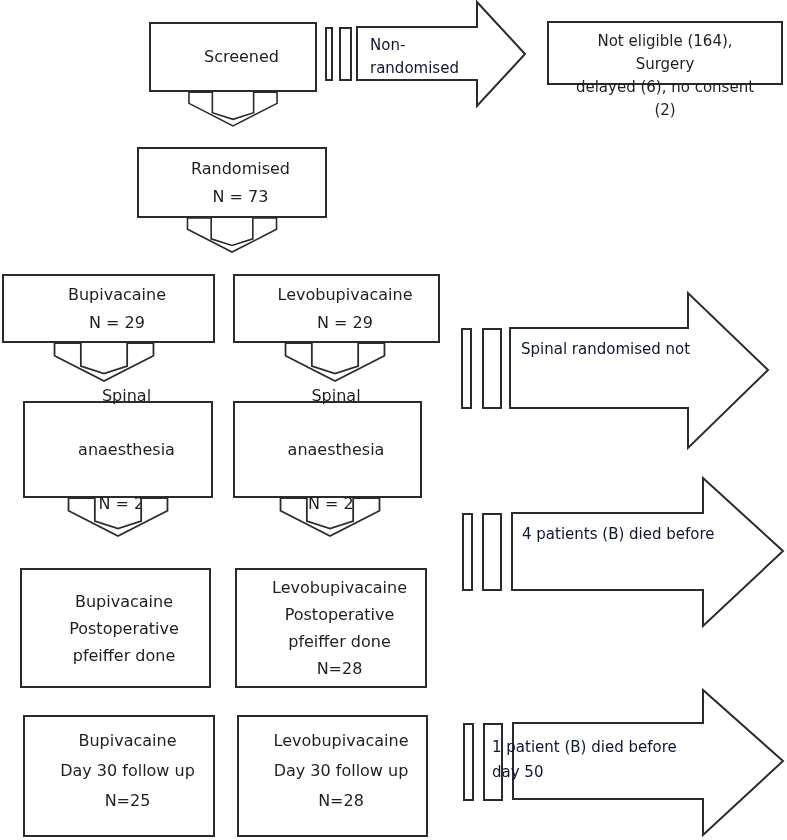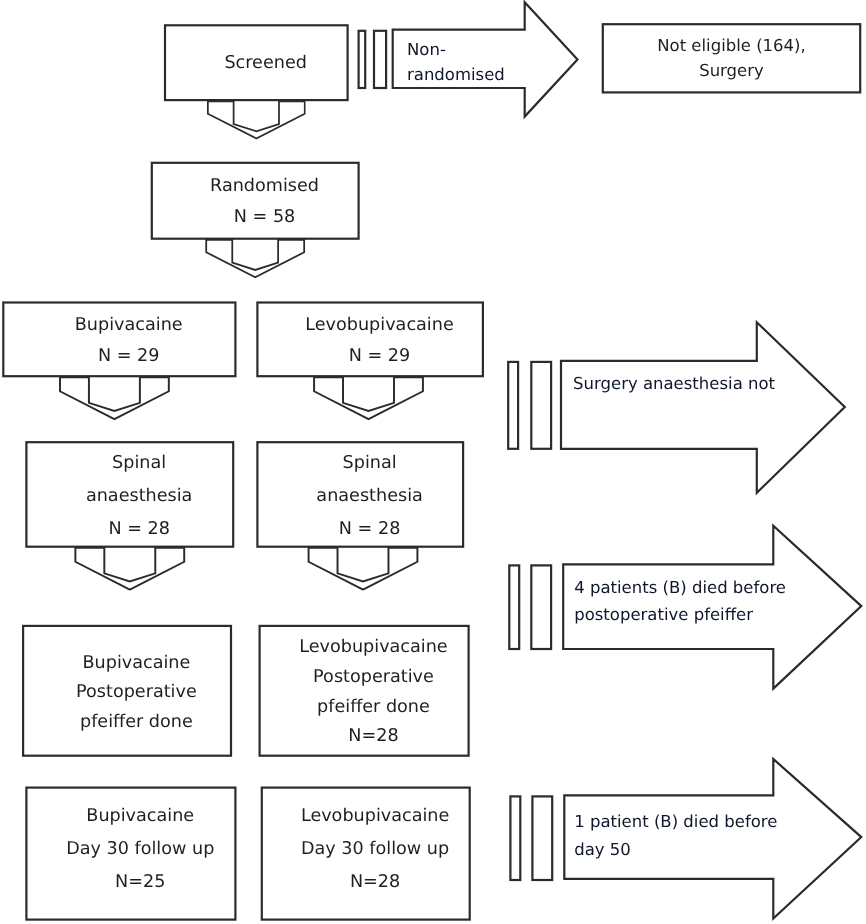--- a/index.html
+++ b/index.html
@@ -17,21 +17,21 @@
     background:#ffffff;
     border:2px solid #2b2b2b;
     display:flex;flex-direction:column;
     justify-content:center;align-items:center;
     text-align:center;
     font-size:16px;line-height:28px;padding-left:17px;
   }
   .flow-box .line{display:block;width:100%;}
   .box-left{justify-content:flex-start;align-items:flex-start;text-align:center;
     font-size:15px;line-height:23px;padding:7px 20px;white-space:pre-wrap;}
-  .box-3line{line-height:30px;}
+  .box-3line{line-height:30px;gap:24px;}
   .box-4line{line-height:27px;}
   .box-topalign{justify-content:flex-start;padding-top:9px;line-height:30px;}
   .shape{position:absolute;display:block;}
   .bar{
     position:absolute;box-sizing:border-box;
     background:#ffffff;border:2px solid #2b2b2b;
   }
   .arrow-label{
     position:absolute;
     font-size:15px;line-height:25px;
@@ -55,29 +55,30 @@
   <svg class="shape" style="left:322px;top:0px;" width="210" height="112" viewBox="0 0 210 112">
     <polygon points="35,27 155,27 155,2 203,54 155,106 155,80 35,80" fill="#ffffff" stroke-width="2" stroke="#2b2b2b"></polygon>
   </svg>
   <div class="arrow-label label-top" style="left:370px;top:34px;width:110px;">
     <span class="line">Non-</span>
     <span class="line">randomised</span>
   </div>
 
   <div class="flow-box box-left" style="left:547px;top:21px;width:236px;height:64px;">
     <span class="line">Not eligible (164), Surgery</span>
+    <span class="line">delayed (6), no consent  (2)</span>
   </div>
 
   <svg class="shape" style="left:188px;top:91px;" width="90" height="36" viewBox="0 0 96 38">
     <polygon points="1,1 26,1 26,23 48,30 70,23 70,1 95,1 95,13 48,37 1,13" fill="#ffffff" stroke-width="1.7" stroke="#2b2b2b"></polygon>
   </svg>
 
   <div class="flow-box" style="left:137px;top:147px;width:190px;height:71px;">
     <span class="line">Randomised</span>
-    <span class="line">N = 58</span>
+    <span class="line">N = 73</span>
   </div>
   <svg class="shape" style="left:186px;top:217px;" width="92" height="36" viewBox="0 0 96 38">
     <polygon points="1,1 26,1 26,23 48,30 70,23 70,1 95,1 95,13 48,37 1,13" fill="#ffffff" stroke-width="1.7" stroke="#2b2b2b"></polygon>
   </svg>
 
   <div class="flow-box" style="left:2px;top:274px;width:213px;height:69px;">
     <span class="line">Bupivacaine</span>
     <span class="line">N = 29</span>
   </div>
   <div class="flow-box" style="left:233px;top:274px;width:207px;height:69px;">
@@ -91,21 +92,21 @@
   <svg class="shape" style="left:284px;top:342px;" width="102" height="40" viewBox="0 0 96 38">
     <polygon points="1,1 26,1 26,23 48,30 70,23 70,1 95,1 95,13 48,37 1,13" fill="#ffffff" stroke-width="1.7" stroke="#2b2b2b"></polygon>
   </svg>
 
   <div class="bar" style="left:461px;top:328px;width:11px;height:81px;"></div>
   <div class="bar" style="left:482px;top:328px;width:20px;height:81px;"></div>
   <svg class="shape" style="left:458px;top:290px;" width="315" height="162" viewBox="0 0 315 162">
     <polygon points="52,38 230,38 230,3 310,80 230,158 230,118 52,118" fill="#ffffff" stroke-width="2" stroke="#2b2b2b"></polygon>
   </svg>
   <div class="arrow-label" style="left:521px;top:337px;width:200px;">
-    <span class="line">Surgery anaesthesia not</span>
+    <span class="line">Spinal randomised not</span>
   </div>
 
   <div class="flow-box box-3line" style="left:23px;top:401px;width:190px;height:97px;">
     <span class="line">Spinal</span>
     <span class="line">anaesthesia</span>
     <span class="line">N = 28</span>
   </div>
   <div class="flow-box box-3line" style="left:233px;top:401px;width:189px;height:97px;">
     <span class="line">Spinal</span>
     <span class="line">anaesthesia</span>
@@ -119,21 +120,20 @@
     <polygon points="1,1 26,1 26,23 48,30 70,23 70,1 95,1 95,13 48,37 1,13" fill="#ffffff" stroke-width="1.7" stroke="#2b2b2b"></polygon>
   </svg>
 
   <div class="bar" style="left:462px;top:513px;width:11px;height:78px;"></div>
   <div class="bar" style="left:482px;top:513px;width:20px;height:78px;"></div>
   <svg class="shape" style="left:458px;top:470px;" width="329" height="165" viewBox="0 0 329 165">
     <polygon points="54,43 245,43 245,8 325,81 245,156 245,120 54,120" fill="#ffffff" stroke-width="2" stroke="#2b2b2b"></polygon>
   </svg>
   <div class="arrow-label" style="left:522px;top:522px;width:200px;">
     <span class="line">4 patients (B) died before</span>
-    <span class="line">postoperative pfeiffer</span>
   </div>
 
   <div class="flow-box box-4line" style="left:20px;top:568px;width:191px;height:120px;">
     <span class="line">Bupivacaine</span>
     <span class="line">Postoperative</span>
     <span class="line">pfeiffer done</span>
   </div>
   <div class="flow-box box-4line" style="left:235px;top:568px;width:192px;height:120px;">
     <span class="line">Levobupivacaine</span>
     <span class="line">Postoperative</span>
@@ -150,18 +150,18 @@
     <span class="line">Levobupivacaine</span>
     <span class="line">Day 30 follow up</span>
     <span class="line">N=28</span>
   </div>
 
   <div class="bar" style="left:463px;top:723px;width:11px;height:78px;"></div>
   <div class="bar" style="left:483px;top:723px;width:20px;height:78px;"></div>
   <svg class="shape" style="left:458px;top:680px;" width="329" height="160" viewBox="0 0 329 160">
     <polygon points="55,43 245,43 245,10 325,81 245,155 245,119 55,119" fill="#ffffff" stroke-width="2" stroke="#2b2b2b"></polygon>
   </svg>
-  <div class="arrow-label" style="left:522px;top:735px;width:210px;">
+  <div class="arrow-label" style="left:492px;top:735px;width:210px;">
     <span class="line">1 patient (B) died before</span>
     <span class="line">day 50</span>
   </div>
 
 </div>
 
 </body></html>

